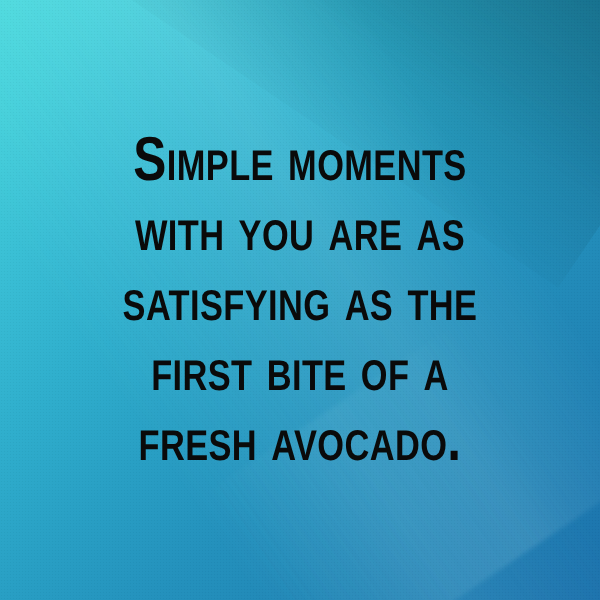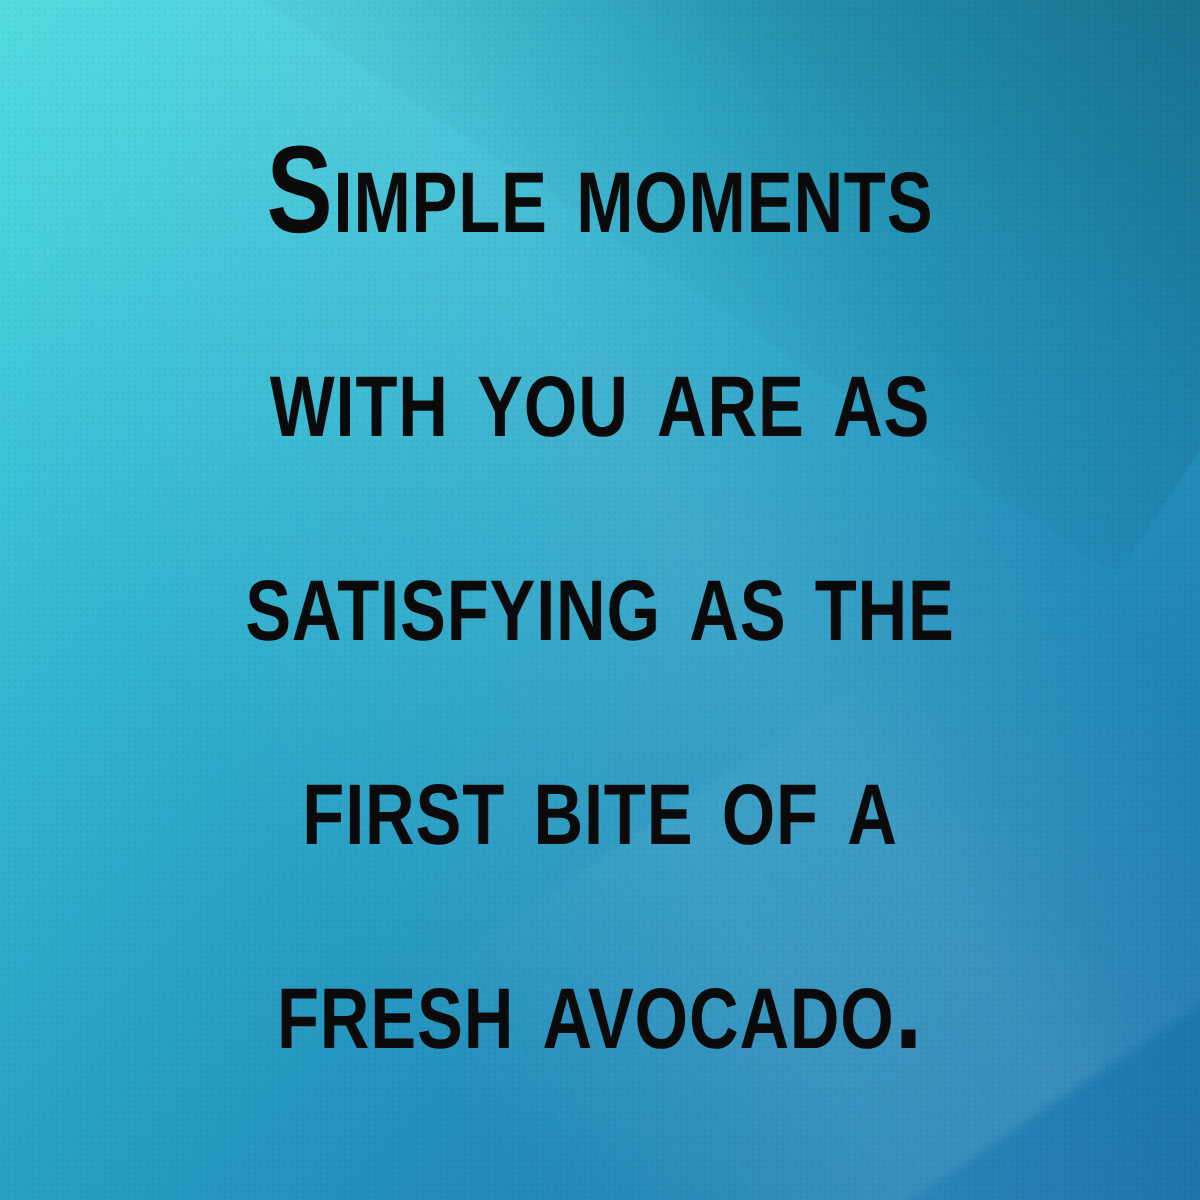--- a/index.html
+++ b/index.html
@@ -113,21 +113,20 @@
   .quote {
     position: absolute;
     inset: 0;
     display: flex;
     flex-direction: column;
     justify-content: center;
     align-items: center;
     padding: 0 72px;
     box-sizing: border-box;
     z-index: 5;
-    gap: 32px;
   }
 
   .quote-line {
     display: block;
     width: 100%;
     text-align: center;
     color: #0a0a0a;
     font-family: "Liberation Sans", sans-serif;
     font-variant: small-caps;
     font-weight: 700;

